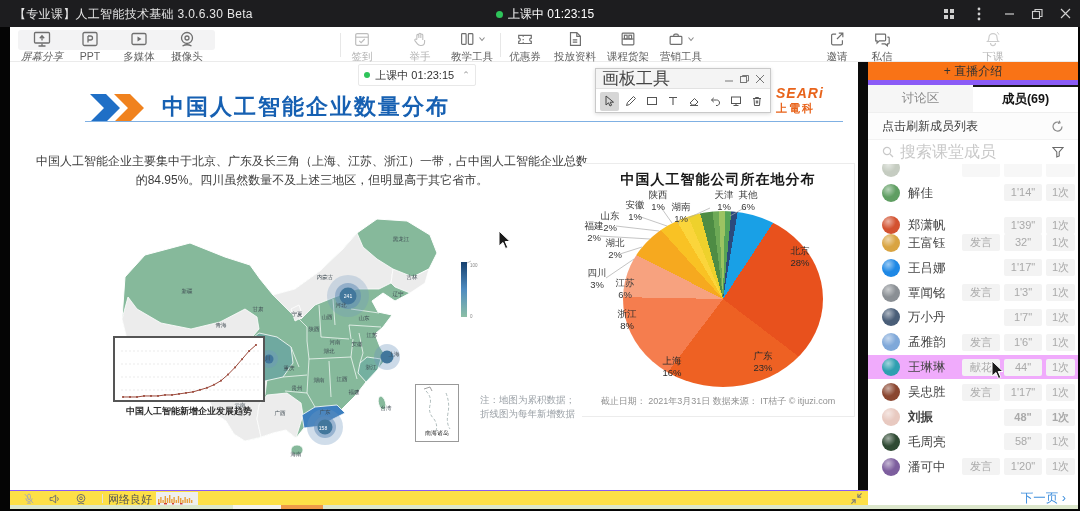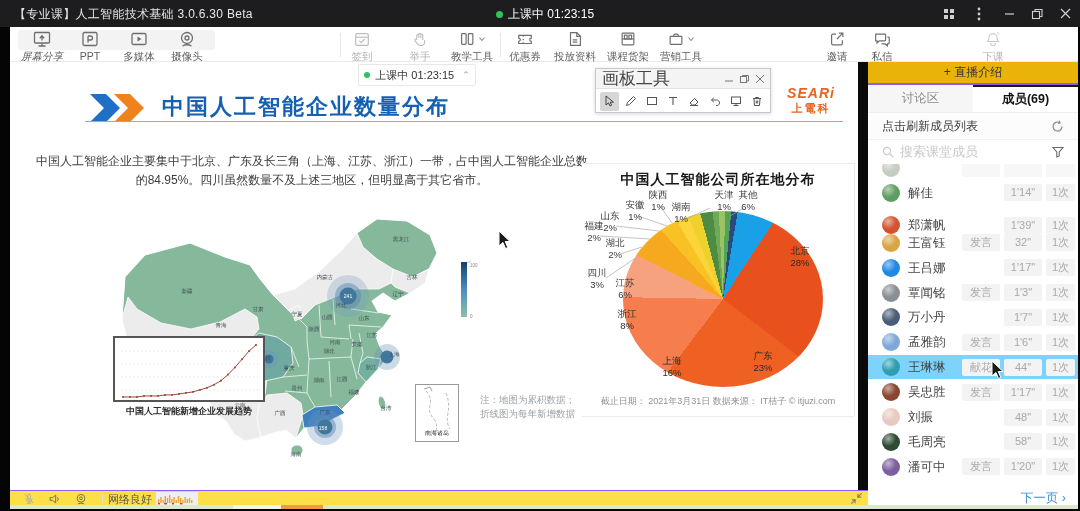--- a/index.html
+++ b/index.html
@@ -30,52 +30,52 @@
 
 .classpill{left:348px;top:2px;width:118px;height:22px;border:1px solid #e8e8e8;background:#fff;border-radius:2px;display:flex;align-items:center;justify-content:center;gap:5px;font-size:11px;color:#333}
 .classpill .chev{color:#999;font-size:9px;margin-left:3px}
 .board{left:585px;top:6px;width:176px;height:45px;border:1px solid #c9c9c9;background:#fff;box-shadow:0 1px 4px rgba(0,0,0,.15)}
 .board .bt{height:20px;background:#f4f4f4;border-bottom:1px solid #e2e2e2;font-size:17px;color:#444;display:flex;align-items:center;padding:0 6px}
 .board .bt .sp{flex:1}
 .board .bt .wic{color:#777;font-size:10px;margin-left:7px}
 .board .tools{height:24px;display:flex;align-items:center;justify-content:space-around;padding:0 3px}
 .board .tl{width:19px;height:19px;display:flex;align-items:center;justify-content:center;border-radius:2px}
 .board .tl.sel{background:#d6d6d6}
-.logo{left:766px;top:23px;width:70px;text-align:center;color:#e8641c}
+.logo{left:766px;top:23px;width:70px;text-align:left;color:#e8641c}
 .logo .l1{font-size:14px;font-weight:bold;letter-spacing:1px;font-style:italic}
 .logo .l2{font-size:11px;font-weight:bold;letter-spacing:2px}
 .chevrons{left:78px;top:30px;width:62px;height:32px}
 .slidetitle{left:152px;top:30px;font-size:22px;font-weight:bold;color:#1660b2;letter-spacing:2px}
 .titleline{left:75px;top:59px;width:758px;height:1px;background:#7fb0e3}
 .bodytxt{left:22px;width:560px;text-align:center;font-size:12px;color:#3d3d3d;white-space:nowrap}
 .insetbox{left:103px;top:274px;width:152px;height:66px;border:2px solid #555;background:#fff}
 .insetcap{left:88px;top:343px;width:182px;text-align:center;font-size:9px;color:#2b2b2b;font-weight:bold}
 .nanhai{left:405px;top:322px;width:44px;height:58px;border:1px solid #999;background:#fff}
 .nanhai .nl{position:absolute;bottom:3px;width:100%;text-align:center;font-size:6px;color:#333}
 .notes{left:470px;top:331px;font-size:9.5px;color:#9aa0a6;line-height:14px}
 
 .pie-wrap{left:572px;top:101px;width:273px;height:254px;border-top:1px solid #ececec;border-bottom:1px solid #ececec;border-right:1px solid #ececec;background:#fff}
 .pie-title{position:absolute;left:0;top:7px;width:100%;text-align:center;font-size:14px;font-weight:bold;color:#1a1a1a;letter-spacing:1px}
 .pie-foot{position:absolute;left:0;top:231px;width:100%;text-align:center;font-size:9px;color:#919191}
 #pie{position:absolute;left:41px;top:35px;width:200px;height:200px;border-radius:50%;transform:scaleY(.88)}
 .plabel{position:absolute;text-align:center;font-size:9.5px;color:#3a3a3a;line-height:11.5px;white-space:nowrap;transform:translate(-50%,-50%)}
 .plabel.big{color:#2b2b2b}
 
-.sb-intro{height:23px;display:flex;align-items:center;justify-content:center;font-size:12px;color:#333;background:#eab308;border-bottom:2px solid #8b5cf6}
+.sb-intro{height:23px;display:flex;align-items:center;justify-content:center;font-size:12px;color:#333;background:#f97316;border-bottom:5px solid #8b5cf6}
 .sb-tabs{height:28px;display:flex;border-bottom:1px solid #efefef}
 .sb-tab{width:105px;display:flex;align-items:center;justify-content:center;font-size:12.5px}
 .sb-tab.inact{background:#f6f6f6;color:#8a8a8a}
 .sb-tab.act{background:#fff;color:#141414;font-weight:bold;border-top:2px solid #1a1a1a}
 .sb-refresh{height:27px;background:#fcfcfc;border-bottom:1px solid #f2f2f2;display:flex;align-items:center;font-size:12px;color:#3a3a3a;padding:0 14px}
 .sb-refresh .sp{flex:1}
 .sb-search{height:24px;display:flex;align-items:center;padding:0 14px;gap:6px}
-.sb-search .ph{flex:1;font-size:13px;color:#c9c9c9}
+.sb-search .ph{flex:1;font-size:16px;color:#c9c9c9}
 .members{position:absolute;left:0;top:102px;width:210px;height:324px;overflow:hidden}
 .mrow{position:absolute;left:0;width:210px;height:24px}
-.mrow.hover{background:#7dd3fc}
+.mrow.hover{background:#f0abfc}
 .avatar{position:absolute;left:14px;top:3px;width:18px;height:18px;border-radius:50%}
 .mname{position:absolute;left:40px;top:0;line-height:24px;font-size:12.5px;color:#444;white-space:nowrap}
 .pill{position:absolute;top:3.5px;height:17px;border-radius:2px;background:#f3f3f3;color:#a9a9a9;font-size:11px;text-align:center;line-height:17px}
 .pill.speak{left:94px;width:38px}
 .pill.time{left:136px;width:38px}
 .pill.cnt{left:178px;width:29px}
 .sb-next{position:absolute;right:12px;top:428px;font-size:12.5px;color:#3f8fdd}
 
 .bottombar{left:10px;top:490px;width:858px;height:25px;background:#fde047;border-top:1px solid #8b5cf6}
 .bb-ic{position:absolute;top:0px;height:15px;display:flex;align-items:center}
@@ -700,21 +700,21 @@
           <div class="pill time">44"</div>
           <div class="pill cnt">1次</div>
         </div>
         <div class="mrow" style="top: 216.1px;">
           <div class="avatar" style="background: radial-gradient(circle at 35% 30%, rgba(255, 255, 255, 0.55), rgba(255, 255, 255, 0) 45%), rgb(138, 70, 48);"></div>
           <div class="mname">吴忠胜</div>
           <div class="pill speak">发言</div>
           <div class="pill time">1'17"</div>
           <div class="pill cnt">1次</div>
         </div>
-        <div class="mrow" style="top: 241px;">
+        <div class="mrow" style="top: 241px; font-weight: bold;">
           <div class="avatar" style="background: radial-gradient(circle at 35% 30%, rgba(255, 255, 255, 0.55), rgba(255, 255, 255, 0) 45%), rgb(232, 201, 192);"></div>
           <div class="mname">刘振</div>
           <div class="pill time">48"</div>
           <div class="pill cnt">1次</div>
         </div>
         <div class="mrow" style="top: 265.9px;">
           <div class="avatar" style="background: radial-gradient(circle at 35% 30%, rgba(255, 255, 255, 0.55), rgba(255, 255, 255, 0) 45%), rgb(47, 74, 51);"></div>
           <div class="mname">毛周亮</div>
           <div class="pill time">58"</div>
           <div class="pill cnt">1次</div>

